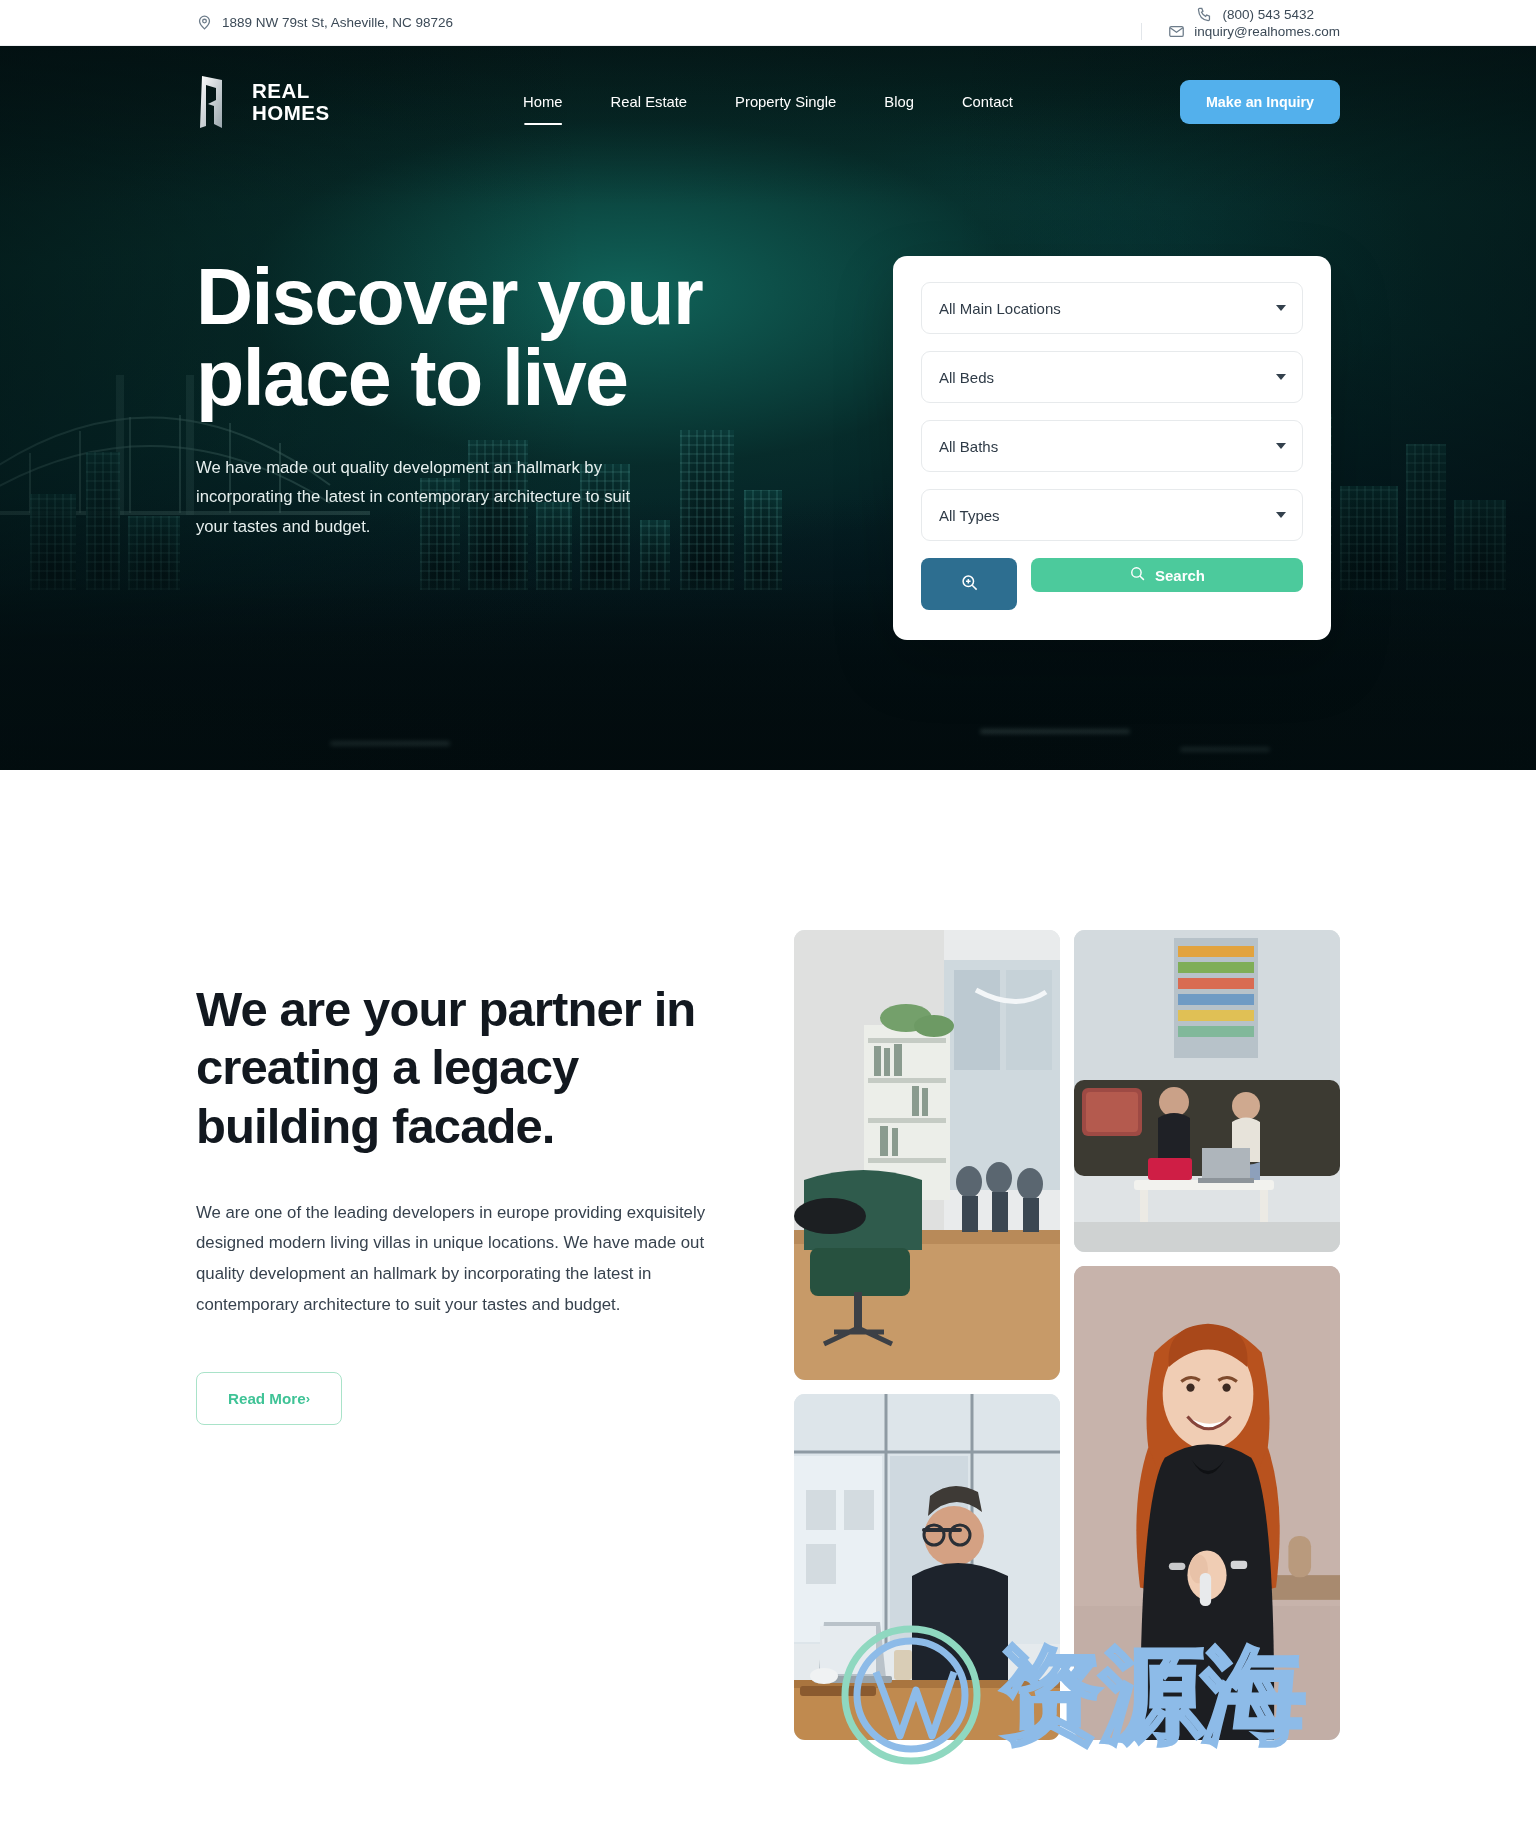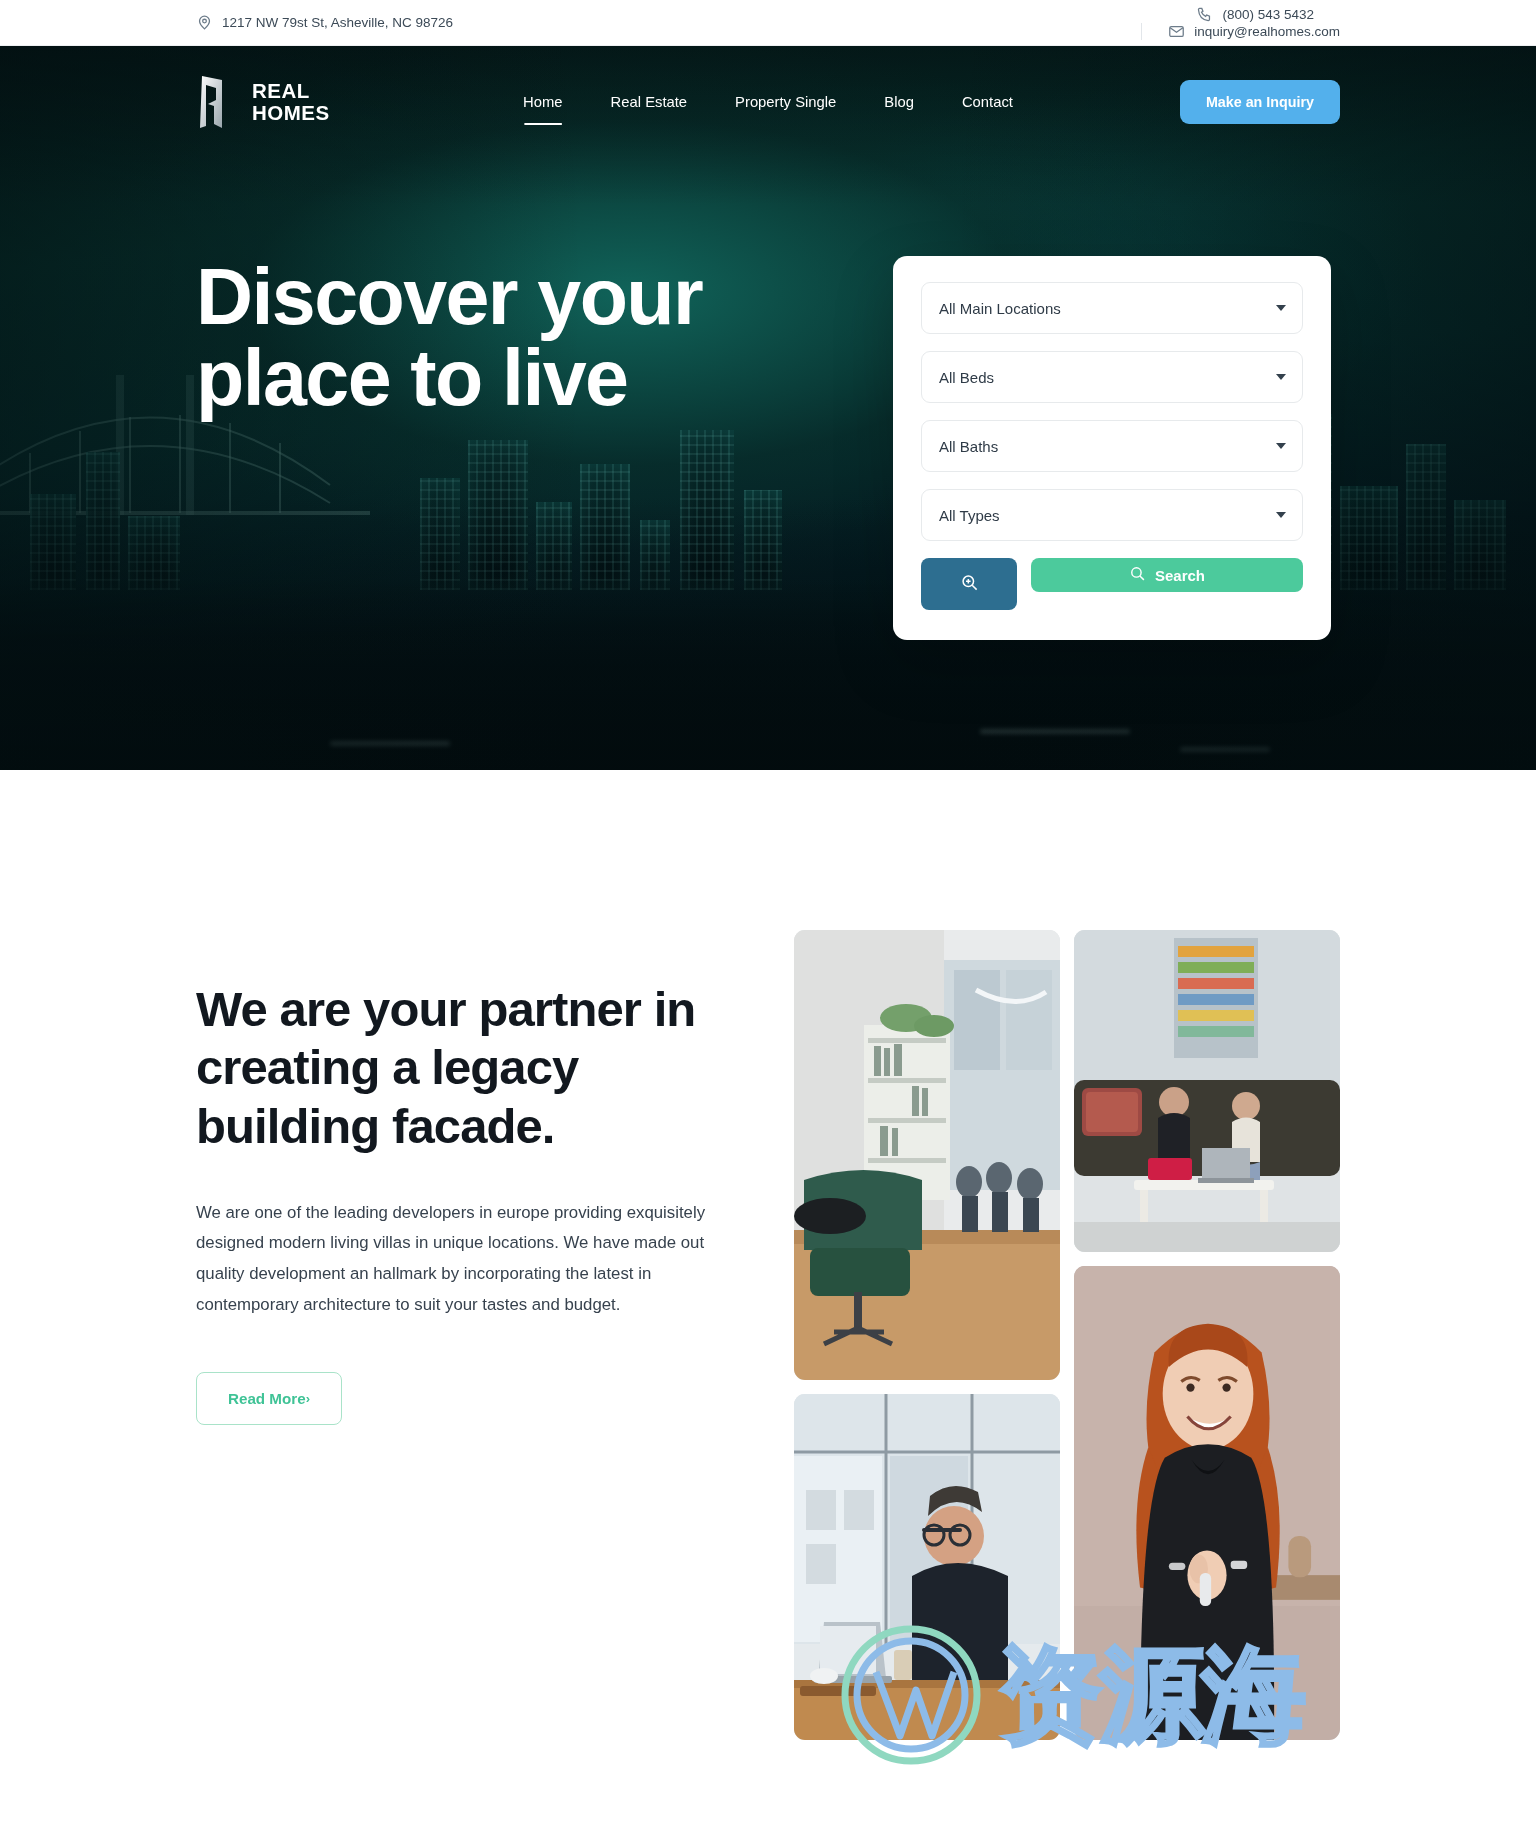--- a/index.html
+++ b/index.html
@@ -219,21 +219,21 @@
 <body>
 
 <div class="topbar">
   <div class="left">
     <span class="ic">
       <svg viewBox="0 0 24 24" fill="none" stroke="currentColor" stroke-width="1.8">
         <path d="M12 21s7-6.2 7-11a7 7 0 1 0-14 0c0 4.8 7 11 7 11z"></path>
         <circle cx="12" cy="10" r="2.6"></circle>
       </svg>
     </span>
-    <span>1217 NW 79st St, Asheville, NC 98726</span>
+    <span>1889 NW 79st St, Asheville, NC 98726</span>
   </div>
   <div class="right">
     <div class="tb-item">
       <span class="ic">
         <svg viewBox="0 0 24 24" fill="none" stroke="currentColor" stroke-width="1.8">
           <path d="M5 3.5h3.2l1.6 4-2 1.4a12 12 0 0 0 5.8 5.8l1.4-2 4 1.6V19c0 1-.8 1.6-1.8 1.5C9.6 19.8 4.2 14.4 3.5 5.3 3.4 4.3 4 3.5 5 3.5z"></path>
         </svg>
       </span>
       <span>(800) 543 5432</span>
     </div>
@@ -316,20 +316,21 @@
 
     <button class="inquiry-btn">Make an Inquiry</button>
   </div>
 
   <div class="hero-inner">
     <div class="hero-copy">
       <h1 class="hero-title">
         <span>Discover your</span><br>
         <span>place to live</span>
       </h1>
+      <p class="hero-sub">We have made out quality development an hallmark by incorporating the latest in contemporary architecture to suit your tastes and budget.</p>
     </div>
   </div>
 
   <div class="search-card">
 
     <div class="field">
       <span>All Main Locations</span>
       <i class="caret"></i>
     </div>
     <div class="field">

